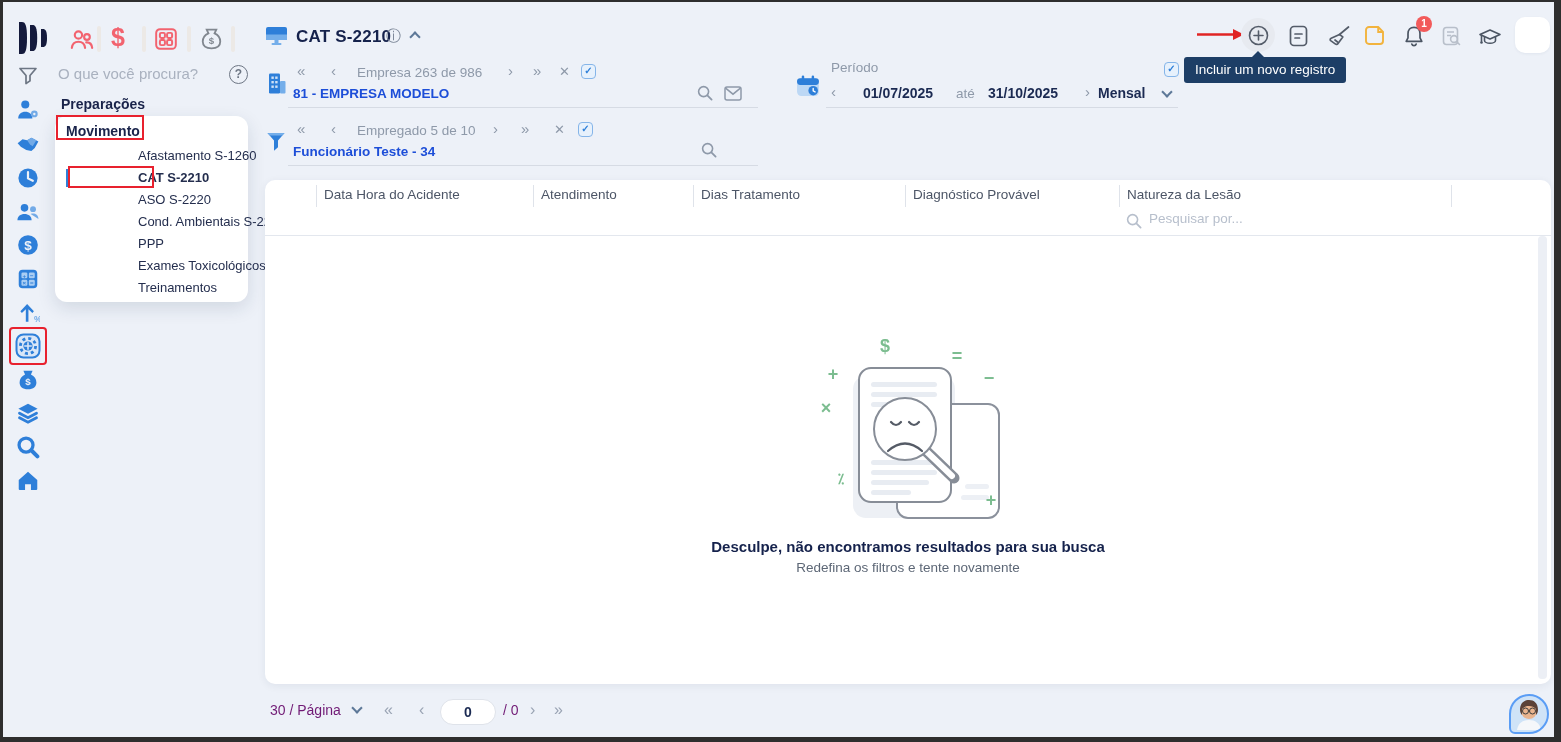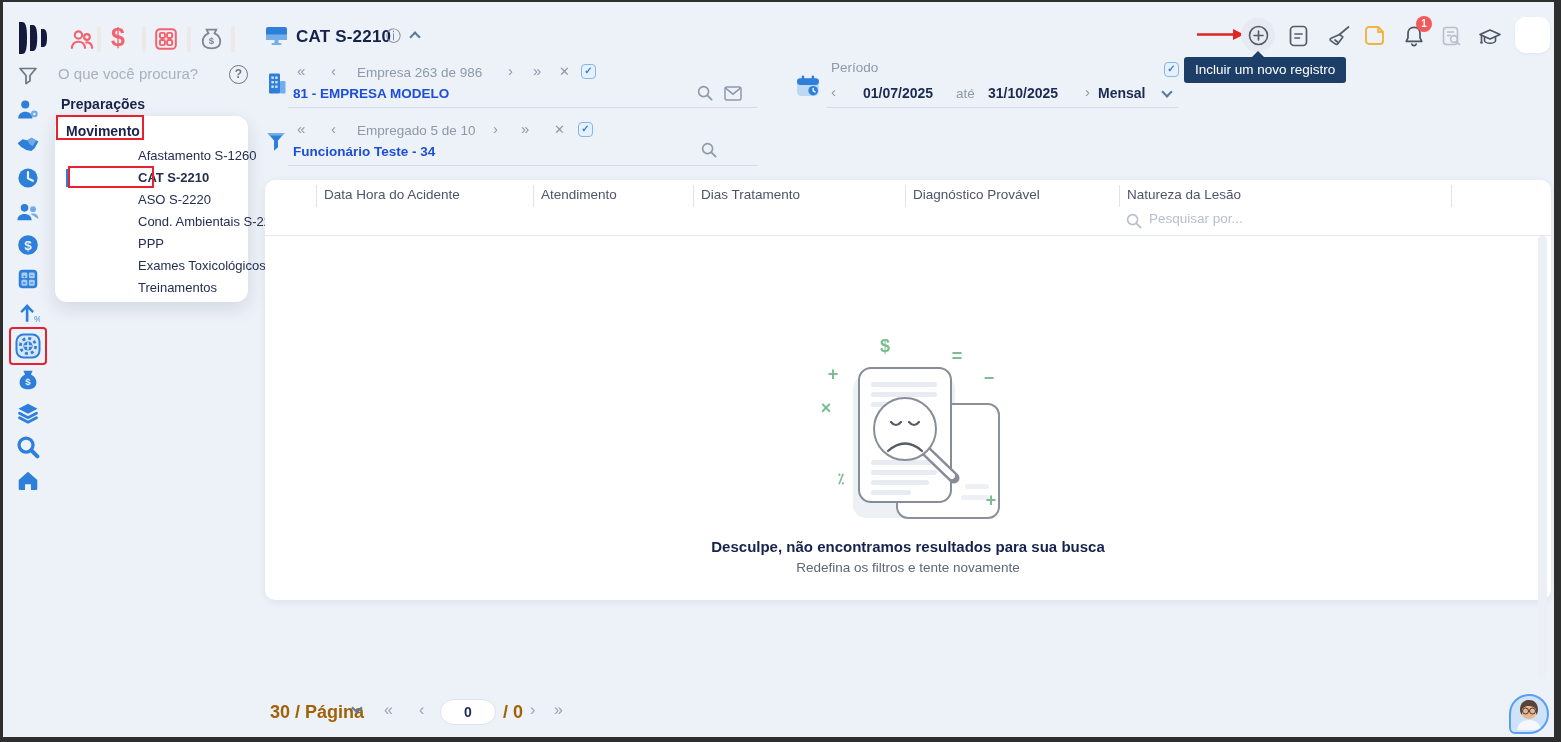--- a/index.html
+++ b/index.html
@@ -33,31 +33,31 @@
   .chev-down { transform:rotate(-135deg); }
   .date-text { color:#1b2a52; font-size:14px; font-weight:bold; cursor:pointer; }
 
   
   .action-icon { cursor:pointer; }
   .tooltip { position:absolute; left:1181px; top:55px; background:#1d3e66; color:#ffffff; font-size:13.5px; padding:5px 11px 6px; border-radius:3px; white-space:nowrap; }
   .tooltip-arrow { position:absolute; left:1248px; top:49px; width:0; height:0; border-left:7px solid transparent; border-right:7px solid transparent; border-bottom:7px solid #1d3e66; }
   .badge { position:absolute; width:16px; height:16px; border-radius:50%; background:#f25a5a; color:#fff; font-size:10px; font-weight:bold; text-align:center; line-height:16px; }
 
   
-  .card { position:absolute; left:262px; top:178px; width:1286px; height:420px; background:#ffffff; border-radius:10px; box-shadow:0 2px 8px rgba(23,43,77,.07); }
+  .card { position:absolute; left:262px; top:178px; width:1286px; height:504px; background:#ffffff; border-radius:10px; box-shadow:0 2px 8px rgba(23,43,77,.07); }
   .col-head { position:absolute; top:7px; font-size:13.5px; color:#4c5566; white-space:nowrap; }
   .vsep { position:absolute; top:5px; width:1px; height:22px; background:#dfe3ea; }
   .grid-search-input { border:none; outline:none; background:transparent; font-size:13.5px; color:#0f172a; width:190px; font-family:"Liberation Sans",sans-serif; }
   .grid-search-input::placeholder { color:#b7bfcc; }
   .empty-title { font-size:15px; font-weight:bold; color:#15224c; text-align:center; }
   .empty-sub { font-size:13.5px; color:#5d6776; text-align:center; }
   .scroll-track { position:absolute; right:4px; top:56px; width:9px; height:443px; background:#eceff5; border-radius:4px; cursor:pointer; }
 
   
-  .pag-text { font-size:18px; font-weight:bold; color:#a16207; }
+  .pag-text { font-size:14px; font-weight:normal; color:#701a75; }
   .pag-glyph { font-size:16px; color:#9aa4b4; cursor:pointer; }
   .page-input { width:56px; height:26px; border:1px solid #dfe3ea; border-radius:13px; background:#fff; text-align:center; font-size:14px; font-weight:bold; color:#1b2a52; outline:none; font-family:"Liberation Sans",sans-serif; }
 
   .avatar-bubble { position:absolute; left:1506px; top:692px; width:40px; height:40px; border-radius:50% 50% 50% 6px; border:2px solid #5a9df5; background:#cfe3f7; overflow:hidden; cursor:pointer; }
   .white-tile { position:absolute; left:1512px; top:15px; width:35px; height:36px; background:#ffffff; border-radius:10px; box-shadow:0 1px 3px rgba(23,43,77,.06); cursor:pointer; }
 </style>
 </head>
 <body>
 
 <div class="screen">

